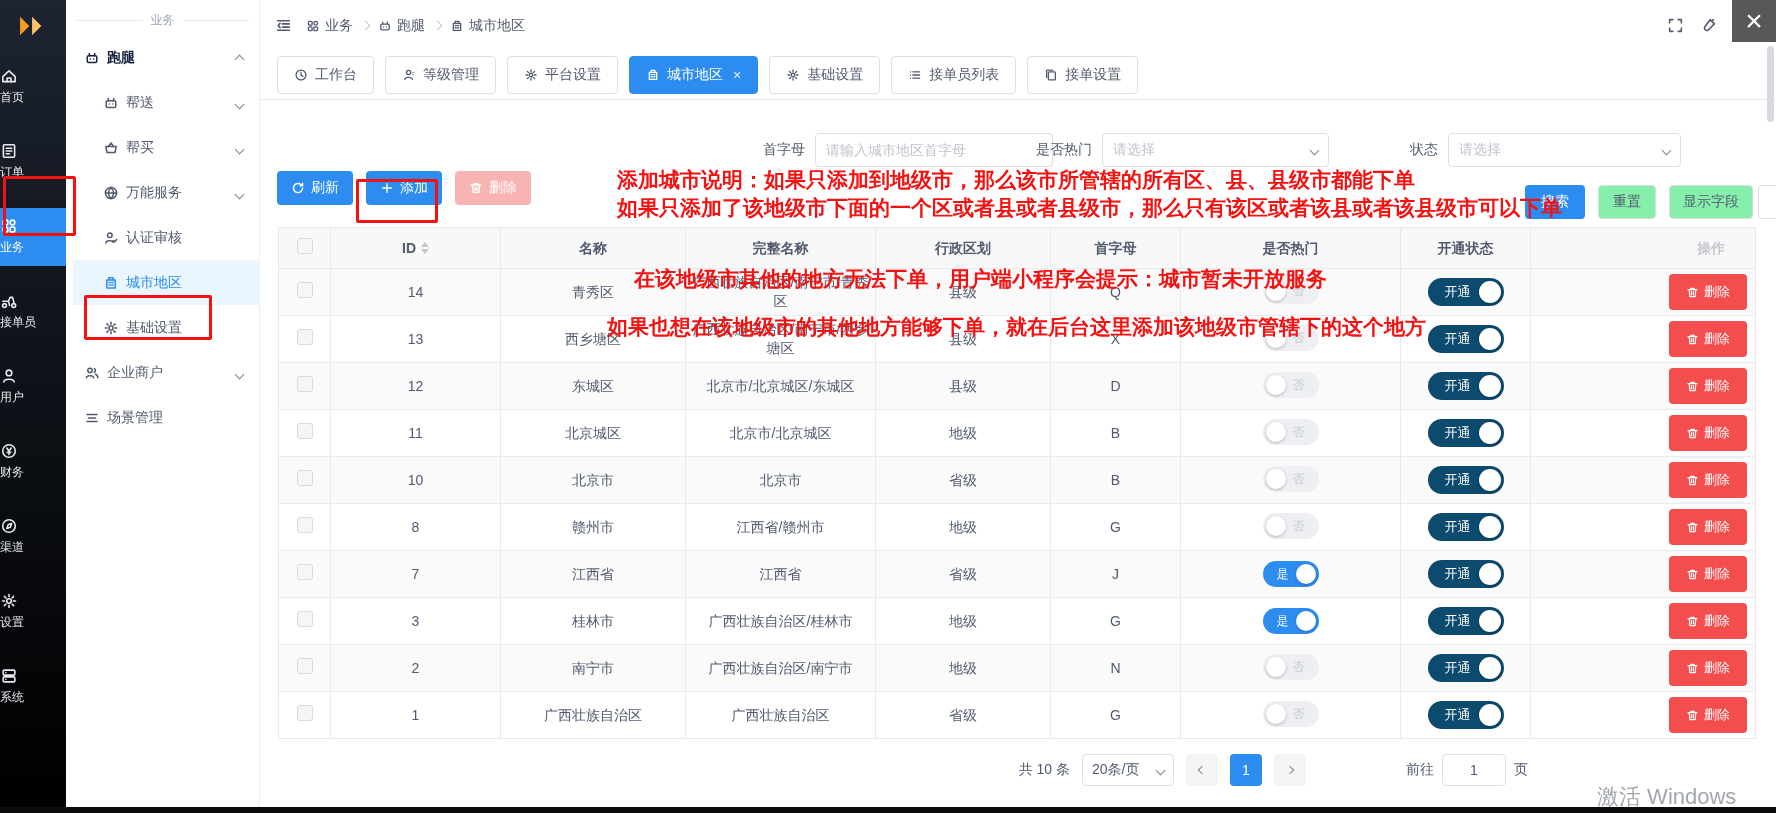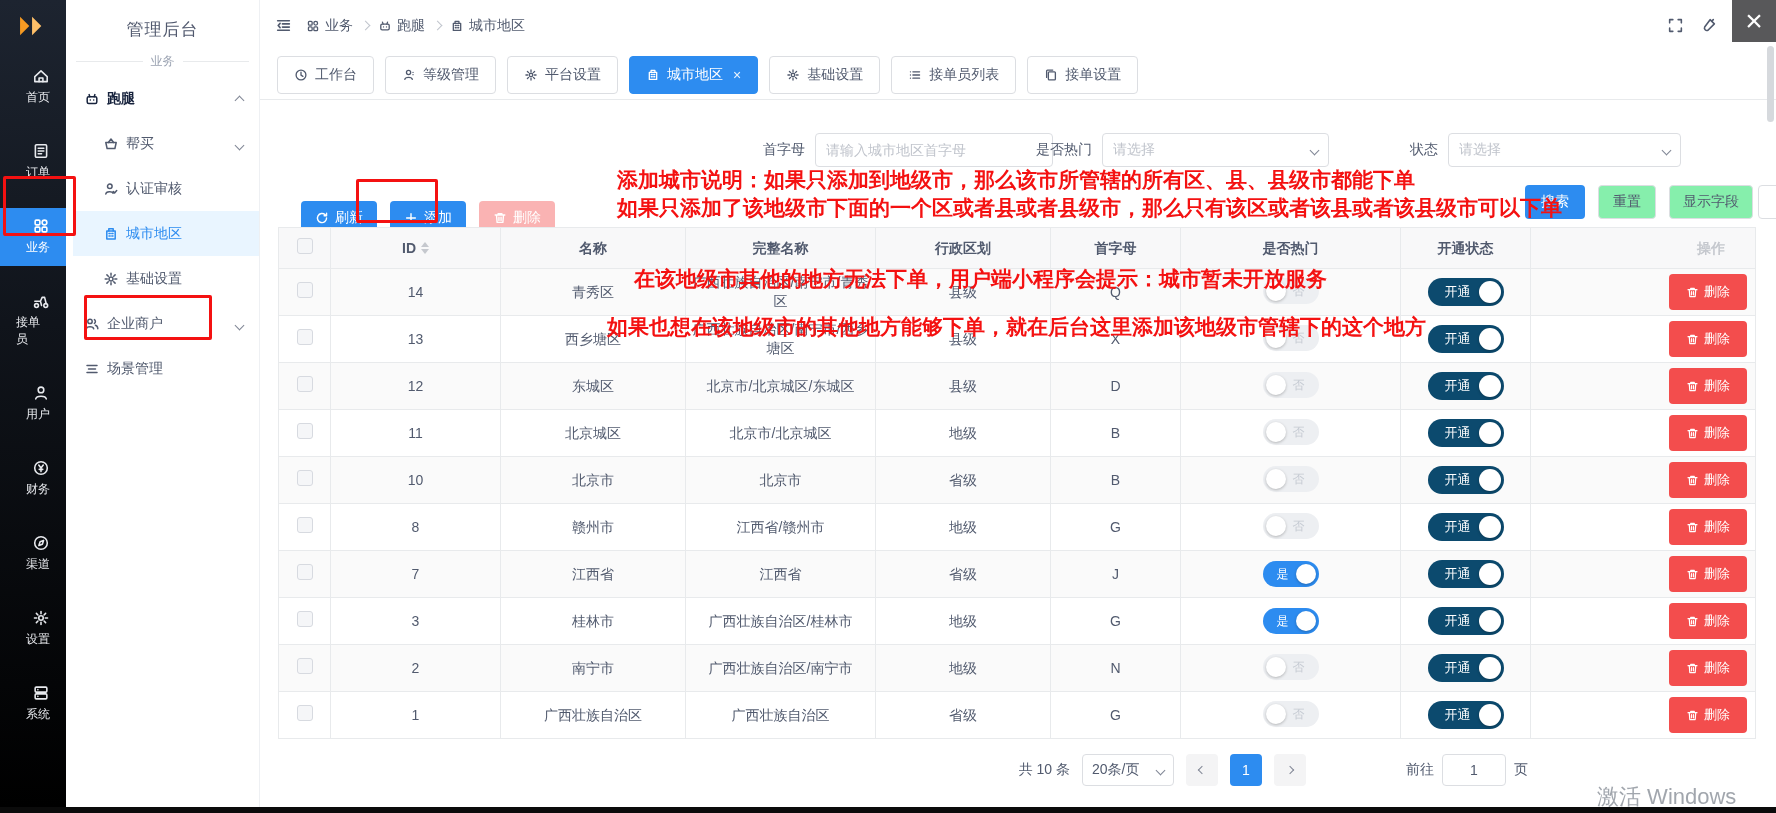--- a/index.html
+++ b/index.html
@@ -4,21 +4,21 @@
 <style>
   html,body{margin:0;padding:0;width:1776px;height:813px;overflow:hidden;
     font-family:"Liberation Sans","DejaVu Sans",sans-serif;background:#fff;}
   *{box-sizing:border-box;}
 
   
   .rail{position:fixed;left:0;top:0;bottom:6px;width:66px;
     background:linear-gradient(180deg,#1d2430 0%,#10141b 40%,#000 100%);
     display:flex;flex-direction:column;align-items:center;z-index:5;}
   .rail-logo{margin:14px 0 20px;display:flex;}
-  .rail-item{width:66px;padding:9px 16px 10px;display:flex;flex-direction:column;align-items:flex-end;
+  .rail-item{width:66px;padding:9px 0 10px;display:flex;flex-direction:column;align-items:flex-start;
     gap:4px;color:#e8eaee;cursor:pointer;margin-bottom:17px;}
   .rail-item .lbl{font-size:12px;}
   .rail-item.active{background:#2d8cf0;color:#fff;}
   .ric{width:18px;height:18px;stroke:currentColor;fill:none;stroke-width:1.4;
     stroke-linecap:round;stroke-linejoin:round;}
 
   
   .sidebar{position:fixed;left:66px;top:0;bottom:6px;width:194px;background:#fff;
     border-right:1px solid #eef0f3;z-index:4;}
   .sb-title{text-align:center;color:#51596e;font-size:17px;padding-top:18px;letter-spacing:1px;}
@@ -59,21 +59,21 @@
 
   
   .fgroup{position:absolute;top:33px;display:flex;align-items:center;gap:10px;
     color:#515a6e;font-size:14px;white-space:nowrap;}
   .f-input,.f-select{height:34px;border:1px solid #dcdee2;border-radius:4px;background:#fff;
     font-size:14px;color:#515a6e;padding:0 10px;}
   .f-input::placeholder{color:#c0c4cc;}
   .f-select{display:flex;align-items:center;justify-content:space-between;color:#c0c4cc;cursor:pointer;}
 
   
-  .btns-left{position:absolute;left:17px;top:101px;display:flex;gap:13px;margin-left:24px;}
+  .btns-left{position:absolute;left:17px;top:71px;display:flex;gap:13px;}
   .btn{height:34px;display:inline-flex;align-items:center;justify-content:center;gap:6px;
     border-radius:4px;font-size:14px;padding:0 13px;cursor:pointer;border:1px solid transparent;}
   .btn .bic{width:14px;height:14px;stroke:#fff;fill:none;stroke-width:1.6;stroke-linecap:round;stroke-linejoin:round;}
   .btn-blue{background:#2d8cf0;color:#fff;}
   .btn-danger-dis{background:#fab3b3;color:#fff;cursor:not-allowed;}
   .btns-right{position:absolute;top:85px;right:23px;display:flex;gap:13px;}
   .btn-plain{background:#86efac;border:1px solid #dcdee2;color:#515a6e;}
   .btn-sliver{position:absolute;top:85px;right:-46px;width:64px;height:34px;
     border:1px solid #dcdee2;border-radius:4px;background:#fff;}
 
@@ -208,39 +208,54 @@
     <svg class="ric" viewBox="0 0 16 16">
         <rect x="2.8" y="2.8" width="10.4" height="4.4" rx="1"></rect>
         <rect x="2.8" y="8.8" width="10.4" height="4.4" rx="1"></rect>
         <path d="M5.2 5h.02M5.2 11h.02"></path>
       </svg>
     <span class="lbl">系统</span>
   </div>
 </div>
 
 <div class="sidebar">
-  <div class="sb-title">管理后台</div>
   <div class="sb-section">
       <span>业务</span>
     </div>
 
   <div class="sb-item root">
     <svg class="sic" viewBox="0 0 16 16">
         <rect x="3.2" y="5.8" width="9.6" height="6.6" rx="1.5"></rect>
         <path d="M5.8 5.8 5.1 3.6M10.2 5.8l.7-2.2M6.3 9h.02M9.7 9h.02"></path>
       </svg>
     <span>跑腿</span>
     <span class="sb-chev"><span class="chev up"></span></span>
   </div>
   <div class="sb-item lv2">
     <svg class="sic" viewBox="0 0 16 16">
+        <rect x="3.2" y="5.8" width="9.6" height="6.6" rx="1.5"></rect>
+        <path d="M5.8 5.8 5.1 3.6M10.2 5.8l.7-2.2M6.3 9h.02M9.7 9h.02"></path>
+      </svg>
+    <span>帮送</span>
+    <span class="sb-chev"><span class="chev"></span></span>
+  </div>
+  <div class="sb-item lv2">
+    <svg class="sic" viewBox="0 0 16 16">
         <path d="M2.8 6.5h10.4l-1.3 6H4.1z"></path>
         <path d="M5.4 6.5 8 3l2.6 3.5"></path>
       </svg>
     <span>帮买</span>
+    <span class="sb-chev"><span class="chev"></span></span>
+  </div>
+  <div class="sb-item lv2">
+    <svg class="sic" viewBox="0 0 16 16">
+        <circle cx="8" cy="8" r="5.6"></circle>
+        <path d="M2.4 8h11.2M8 2.4c-3.4 3.6-3.4 7.6 0 11.2M8 2.4c3.4 3.6 3.4 7.6 0 11.2"></path>
+      </svg>
+    <span>万能服务</span>
     <span class="sb-chev"><span class="chev"></span></span>
   </div>
   <div class="sb-item lv2">
     <svg class="sic" viewBox="0 0 16 16">
         <circle cx="6.8" cy="5.3" r="2.3"></circle>
         <path d="M2.8 13c.4-2.8 6.4-2.8 7.2-.8M10.3 10.6l1.3 1.3 2.1-2.4"></path>
       </svg>
     <span>认证审核</span>
   </div>
   <div class="sb-item lv2 active">

